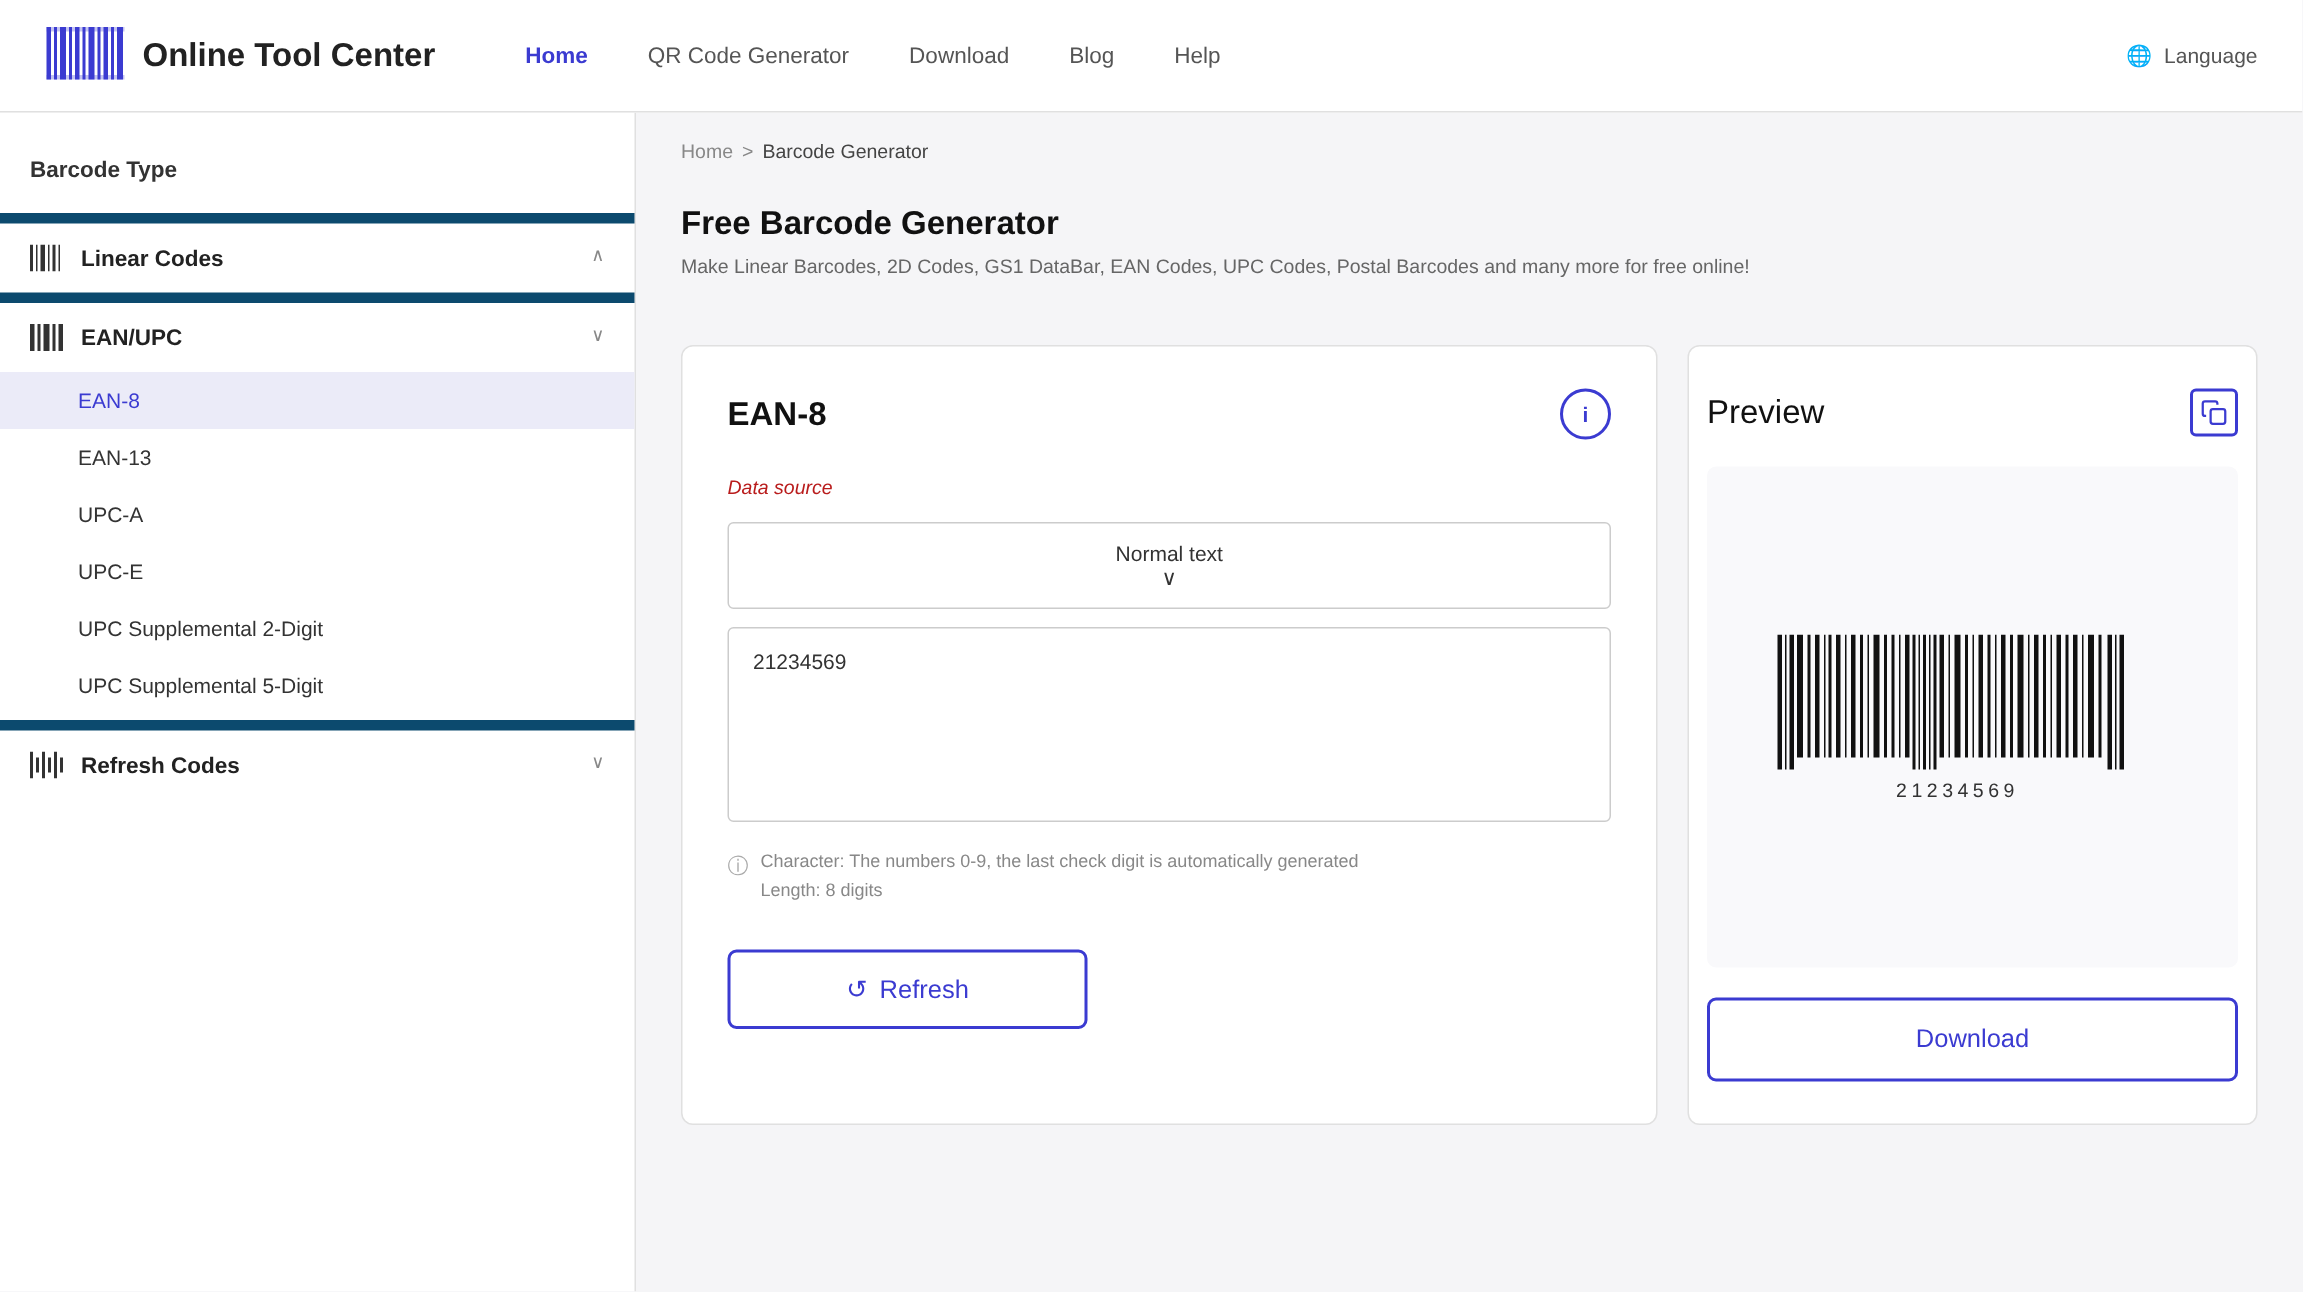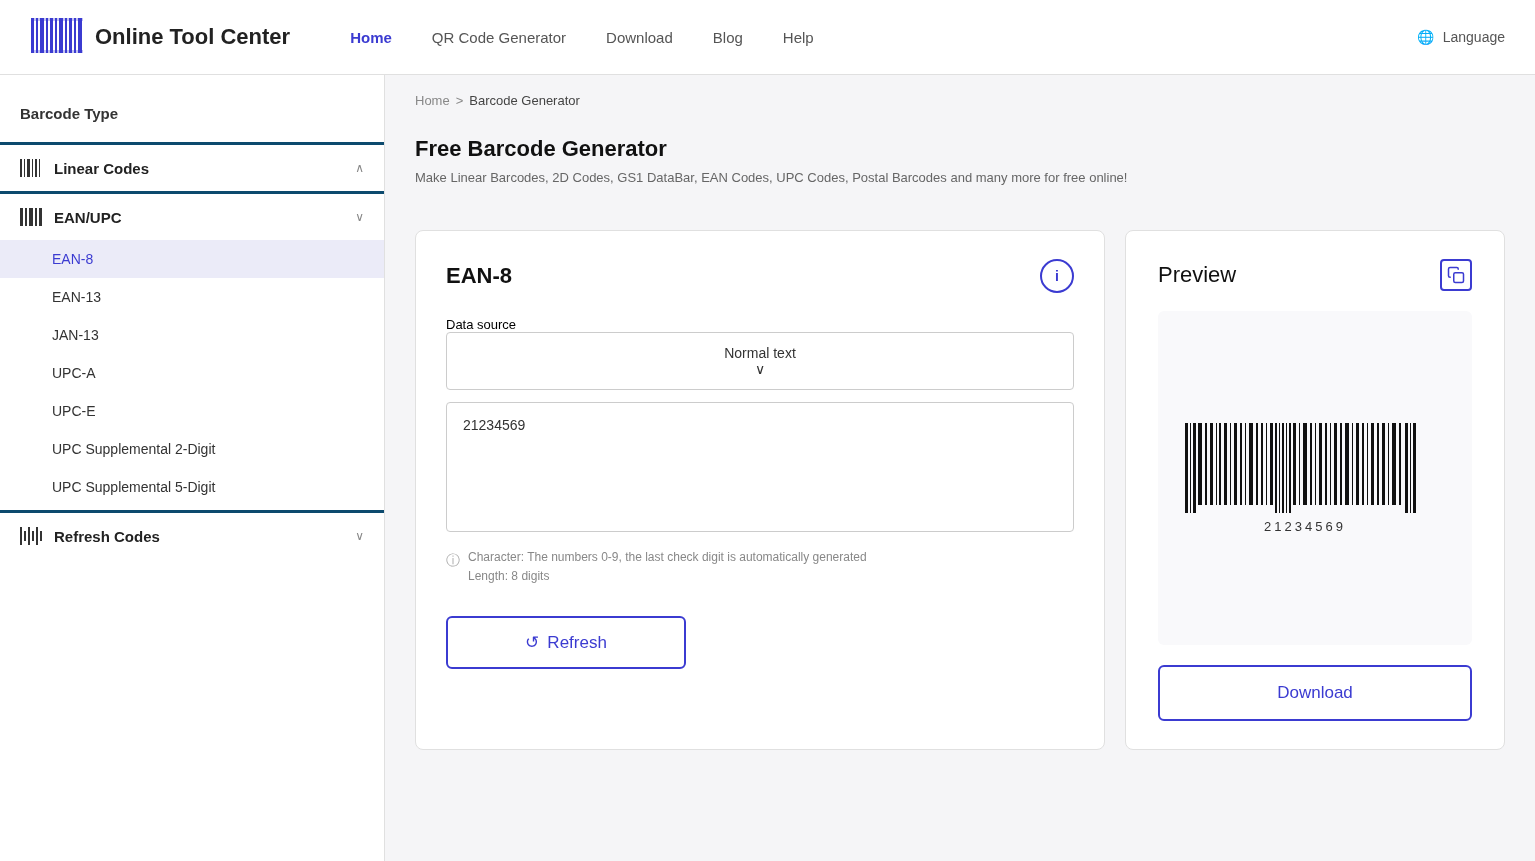--- a/index.html
+++ b/index.html
@@ -63,39 +63,38 @@
     }
 
     
     .layout {
       display: flex;
       min-height: calc(100vh - 75px);
     }
 
     
     .sidebar {
-      width: 385px;
+      width: 424px;
       background: #fff;
       border-right: 1px solid #e0e0e0;
       padding: 20px 0;
       flex-shrink: 0;
     }
     .sidebar-title {
       font-size: 15px;
       font-weight: 600;
       color: #333;
       padding: 10px 20px 20px;
     }
     .sidebar-category {
       padding: 14px 20px;
       display: flex;
-      align-items: center;
       justify-content: space-between;
       cursor: pointer;
-      border-top: 3px solid #0c4a6e;
+      border-top: 7px solid #0c4a6e;
     }
     .sidebar-category-left {
       display: flex;
       align-items: center;
       gap: 12px;
     }
     .sidebar-category-label {
       font-size: 15px;
       font-weight: 600;
       color: #222;
@@ -188,22 +187,23 @@
       align-items: center;
       justify-content: center;
       color: #3b3bd1;
       font-size: 14px;
       font-weight: bold;
       cursor: pointer;
     }
 
     .form-label {
       font-size: 13px;
-      color: #000000;
-      margin-bottom: 0;
+      color: #b91c1c;
+      margin-bottom: 16px;
+      font-style: italic;
     }
     .data-source-select {
       width: 100%;
       padding: 12px 16px;
       border: 1px solid #ccc;
       border-radius: 4px;
       font-size: 14px;
       background: #fff;
       display: flex;
       align-items: center;
@@ -274,21 +274,21 @@
       gap: 8px;
     }
 
     
     .preview-panel {
       background: #fff;
       border-radius: 8px;
       border: 1px solid #e0e0e0;
       width: 380px;
       flex-shrink: 0;
-      padding: 28px 32px;
+      padding: 28px 12px;
       display: flex;
       flex-direction: column;
       align-items: stretch;
     }
     .preview-header {
       display: flex;
       align-items: center;
       justify-content: space-between;
       margin-bottom: 20px;
     }
@@ -400,21 +400,20 @@
           <rect x="15" y="0" width="2" height="18" fill="#333"></rect>
           <rect x="19" y="0" width="3" height="18" fill="#333"></rect>
         </svg>
         <span class="sidebar-category-label">EAN/UPC</span>
       </div>
       <span class="chevron">∨</span>
     </div>
 
     <div class="sidebar-item active">EAN-8</div>
     <div class="sidebar-item">EAN-13</div>
-    <div class="sidebar-item">JAN-13</div>
     <div class="sidebar-item">UPC-A</div>
     <div class="sidebar-item">UPC-E</div>
     <div class="sidebar-item">UPC Supplemental 2-Digit</div>
     <div class="sidebar-item">UPC Supplemental 5-Digit</div>
 
     <div class="sidebar-category" style="margin-top: 4px;">
       <div class="sidebar-category-left">
         <svg width="22" height="18" viewBox="0 0 22 18">
           <rect x="0" y="0" width="2" height="18" fill="#333"></rect>
           <rect x="4" y="4" width="2" height="10" fill="#333"></rect>

